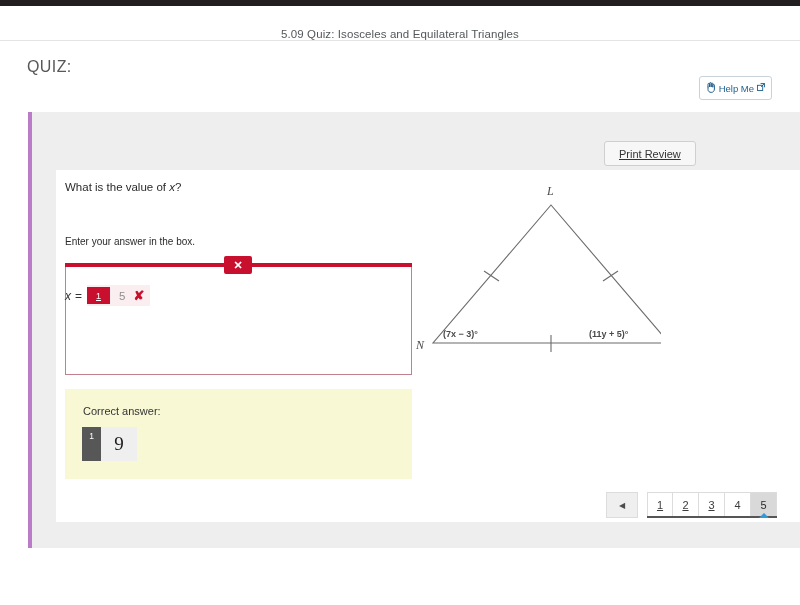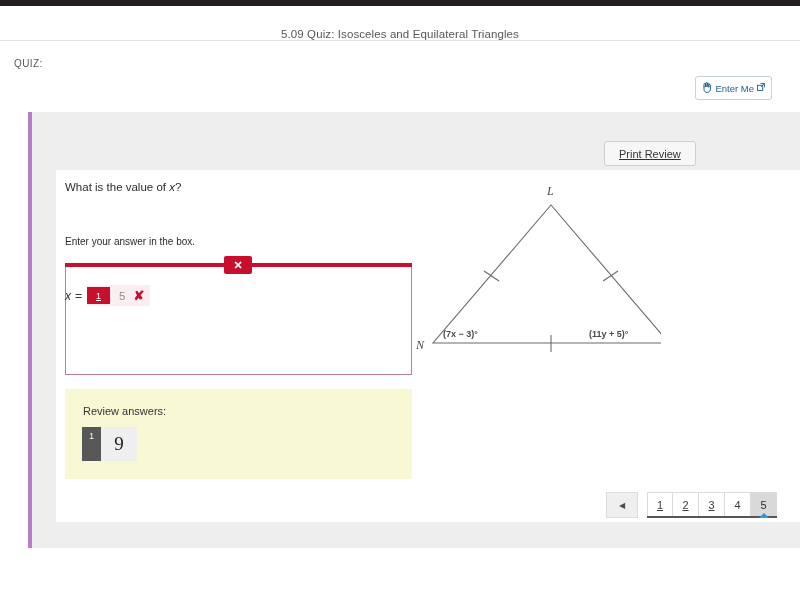--- a/index.html
+++ b/index.html
@@ -47,22 +47,22 @@
 
   
   .quiz-header {
     position: absolute;
     left: 0; top: 41px;
     width: 800px; height: 67px;
     background: #ffffff;
   }
   .quiz-eyebrow {
     position: absolute;
-    left: 14px; top: 17px;
-    font-size: 10px;
+    left: 27px; top: 17px;
+    font-size: 16px;
     color: #585858;
     letter-spacing: 0.4px;
   }
   .quiz-title {
     position: absolute;
     left: 26px; top: 30px;
     font-size: 19.5px;
     color: #1a7ba4;
     font-weight: normal;
     letter-spacing: -0.1px;
@@ -369,21 +369,21 @@
   <div class="quiz-eyebrow">QUIZ:</div>
 </div>
 
 <div class="header-tools">
   <div class="tool-btn">
     <span class="glyph">
       <svg width="10" height="11" viewBox="0 0 10 11" aria-hidden="true">
         <path d="M2 5V2.2a.8.8 0 0 1 1.6 0V4.6M3.6 4.6V1.4a.8.8 0 0 1 1.6 0v3.2M5.2 4.6V1.8a.8.8 0 0 1 1.6 0v2.9M6.8 5V3.2a.8.8 0 0 1 1.6 0V7c0 2-1.3 3.4-3.2 3.4S2 9.2 2 7.4V5" fill="none" stroke="#1e5f8f" stroke-width="1" stroke-linecap="round" stroke-linejoin="round"></path>
       </svg>
     </span>
-    <span>Enter Me</span>
+    <span>Help Me</span>
     <span class="ext">
       <svg width="8" height="8" viewBox="0 0 8 8" aria-hidden="true">
         <rect x="0.5" y="2.3" width="5.2" height="5.2" fill="none" stroke="#1e5f8f" stroke-width="0.9"></rect>
         <path d="M3.6 0.5H7.5V4.3" fill="none" stroke="#1e5f8f" stroke-width="0.9"></path>
         <path d="M7.5 0.5L4.1 3.9" fill="none" stroke="#1e5f8f" stroke-width="0.9"></path>
       </svg>
     </span>
   </div>
 </div>
 
@@ -410,21 +410,21 @@
     <span class="answer-var">x</span>
     <span class="answer-eq">=</span>
     <span class="answer-pill">
       <span class="blank-index">1</span>
       <span class="student-value">5</span>
       <span class="wrong-mark">✘</span>
     </span>
   </div>
 
   <div class="correct-panel">
-    <div class="correct-label">Review answers:</div>
+    <div class="correct-label">Correct answer:</div>
     <div class="correct-answer-chip">
       <span class="correct-index">1</span>
       <span class="correct-value">9</span>
     </div>
   </div>
 
   <div class="figure">
     <svg width="250" height="200" viewBox="0 0 250 200" aria-hidden="true">
 
       <path d="M140 30 L22 168 L258 168 Z" fill="none" stroke="#6b6b6b" stroke-width="1.1"></path>

